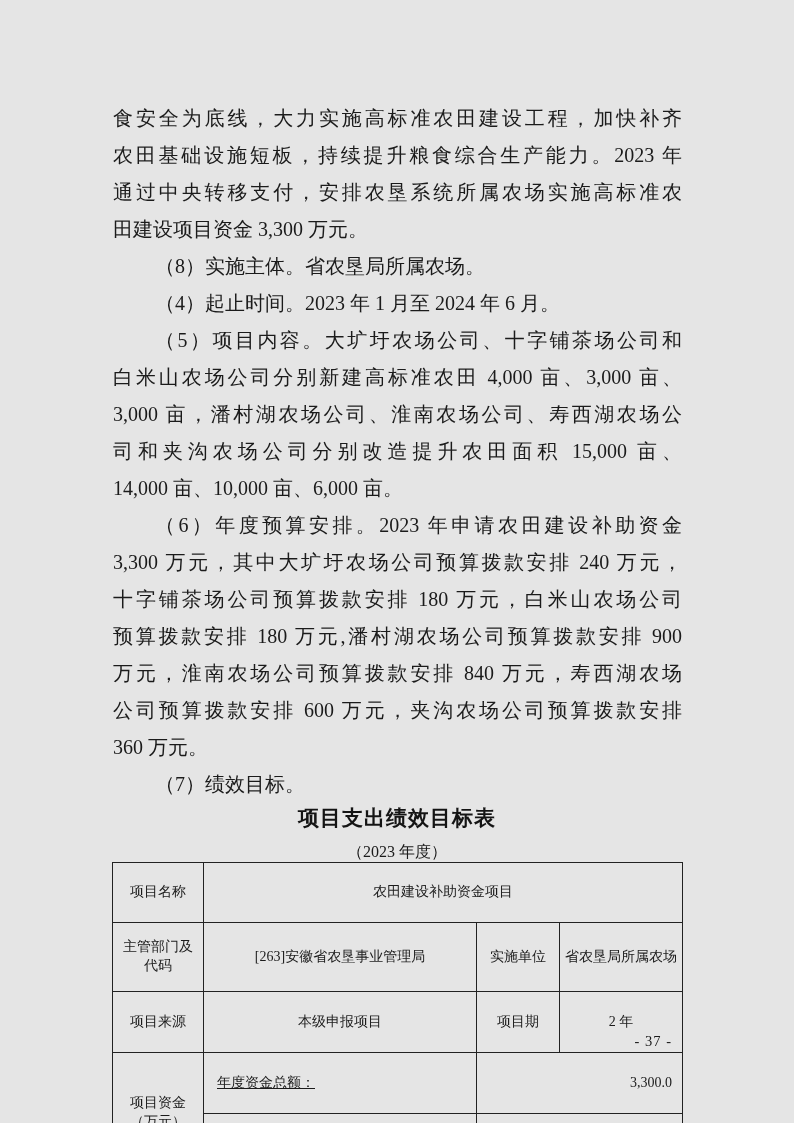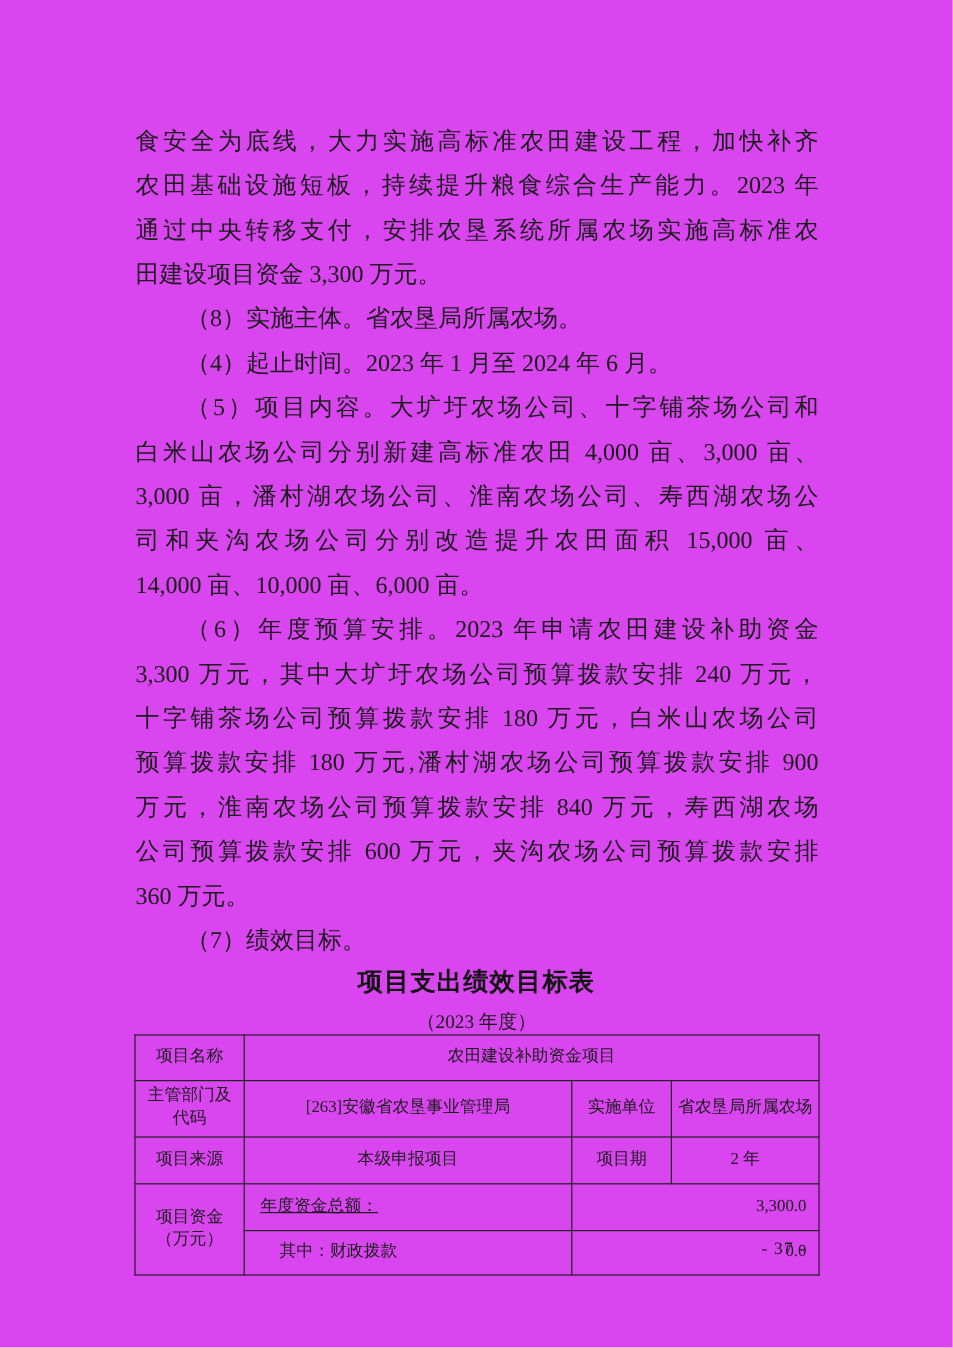--- a/index.html
+++ b/index.html
@@ -4,21 +4,21 @@
 <style>
   html, body {
     margin: 0;
     padding: 0;
     background: #ffffff;
   }
   .page {
     position: relative;
     width: 794px;
     height: 1123px;
-    background: #d946ef;
+    background: #e5e5e5;
     overflow: hidden;
     font-family: "Liberation Serif", "DejaVu Serif", serif;
     color: #1b1b1b;
   }
   .body-text {
     position: absolute;
     left: 113px;
     top: 100px;
     width: 569px;
     font-size: 20px;
@@ -65,21 +65,21 @@
     width: 570px;
     border-collapse: collapse;
     table-layout: fixed;
     font-size: 14px;
     color: #1b1b1b;
   }
   table.perf td {
     border: 1.5px solid #222222;
     vertical-align: middle;
     text-align: center;
-    padding: 4px 2px;
+    padding: 15px 2px;
     line-height: 1.35;
     overflow: hidden;
     margin-left: 44px;
   }
   table.perf td.left1 {
     text-align: left;
     padding-left: 13px;
     text-decoration: underline;
   }
   table.perf td.left2 {

